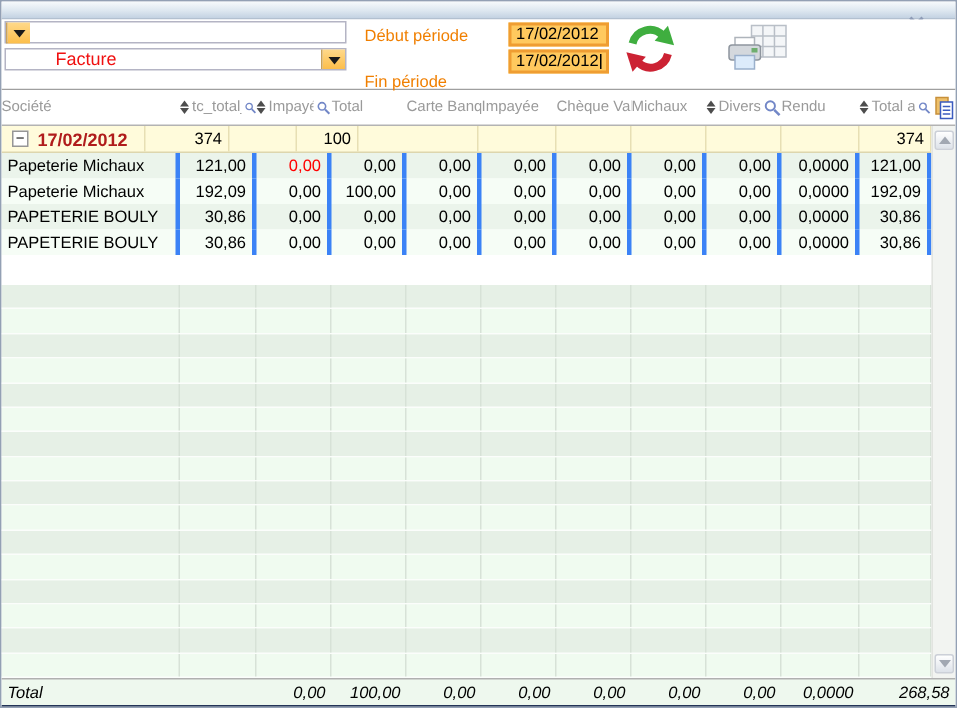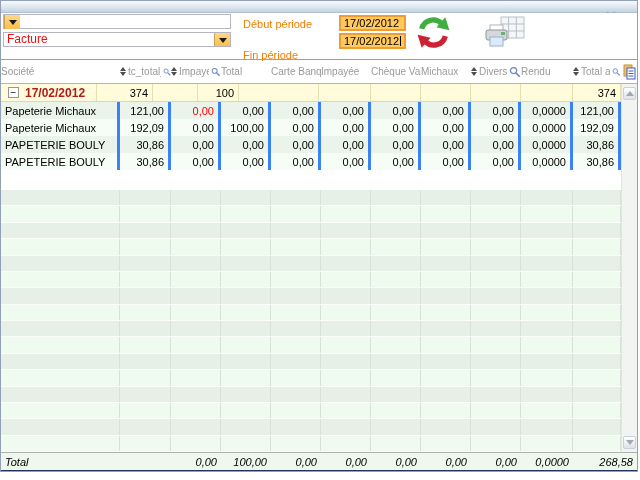--- a/index.html
+++ b/index.html
@@ -7,21 +7,21 @@
   body{font-family:"Liberation Sans",sans-serif;}
   .window{width:638px;height:472px;border:1px solid #93a0b4;background:#fff;position:relative;overflow:hidden;}
   
   .cap{height:12px;background:linear-gradient(#f7fafc 0%,#dde7f0 55%,#c3d2e2 100%);border-bottom:1px solid #b2c0d0;}
   
   .minbtn{position:absolute;left:577px;top:14px;width:12px;height:5px;border:1px solid #8c9ab5;background:#dfe7f1;cursor:default;}
   .closebtn{position:absolute;left:601px;top:8px;width:18px;height:16px;color:#8c9ab5;font-size:15px;font-weight:bold;text-align:center;line-height:16px;cursor:default;}
   
   .toolbar{position:relative;height:46px;background:#fff;}
   .combo{position:absolute;left:2px;width:228px;height:15px;border:1px solid #b4b4c4;background:#fff;display:flex;align-items:stretch;}
-  .combo1{top:1px;flex-direction:column;} .combo2{top:19px;}
+  .combo1{top:1px;flex-direction:column;} .combo2{top:19px;padding-left:30px;}
   .combo .val{flex:1;color:#f01010;font-size:12px;line-height:13px;padding-left:3px;overflow:hidden;white-space:nowrap;}
   .combo .btn{width:16px;background:linear-gradient(#ffd98a,#fcbe4b);border-left:1px solid #c9a25a;display:flex;align-items:center;justify-content:center;}
   .combo .btn i{width:0;height:0;border:4px solid transparent;border-top:5px solid #1a1a1a;margin-top:5px;}
   .plabel{position:absolute;left:242px;color:#f07f00;font-weight:normal;font-size:11px;white-space:nowrap;}
   .plabel1{top:5px;} .plabel2{top:23px;margin-top:13px;}
   .dfield{position:absolute;left:338px;width:67px;height:16px;background:#ffc95e;border:2px solid #ef9d32;font-size:11px;color:#000;display:flex;align-items:center;padding-left:3px;white-space:nowrap;}
   .dfield1{top:2px;} .dfield2{top:20px;}
   .caret{display:inline-block;width:1px;height:10px;background:#000;margin-left:1px;}
   .toolicon{position:absolute;cursor:default;}
   .refresh{left:416px;top:3px;}

